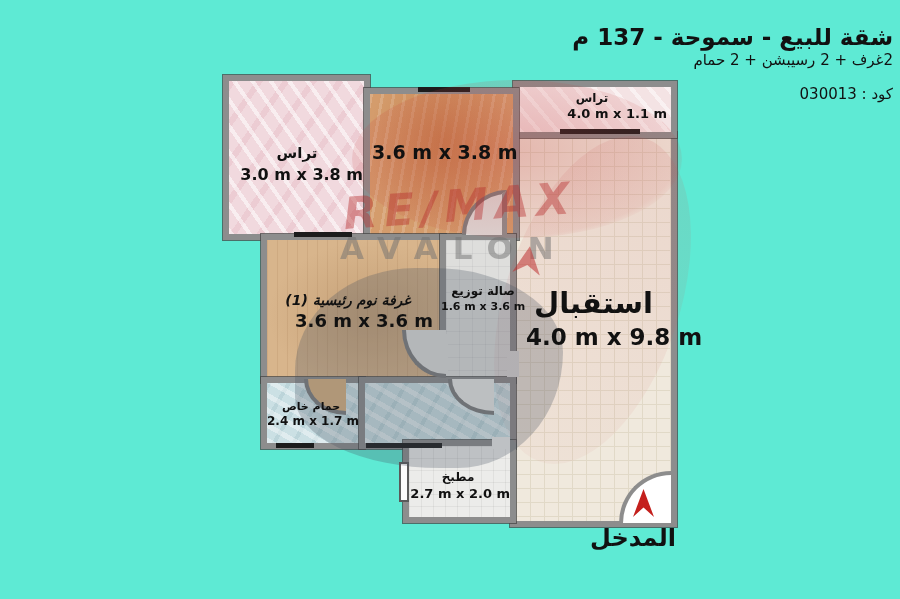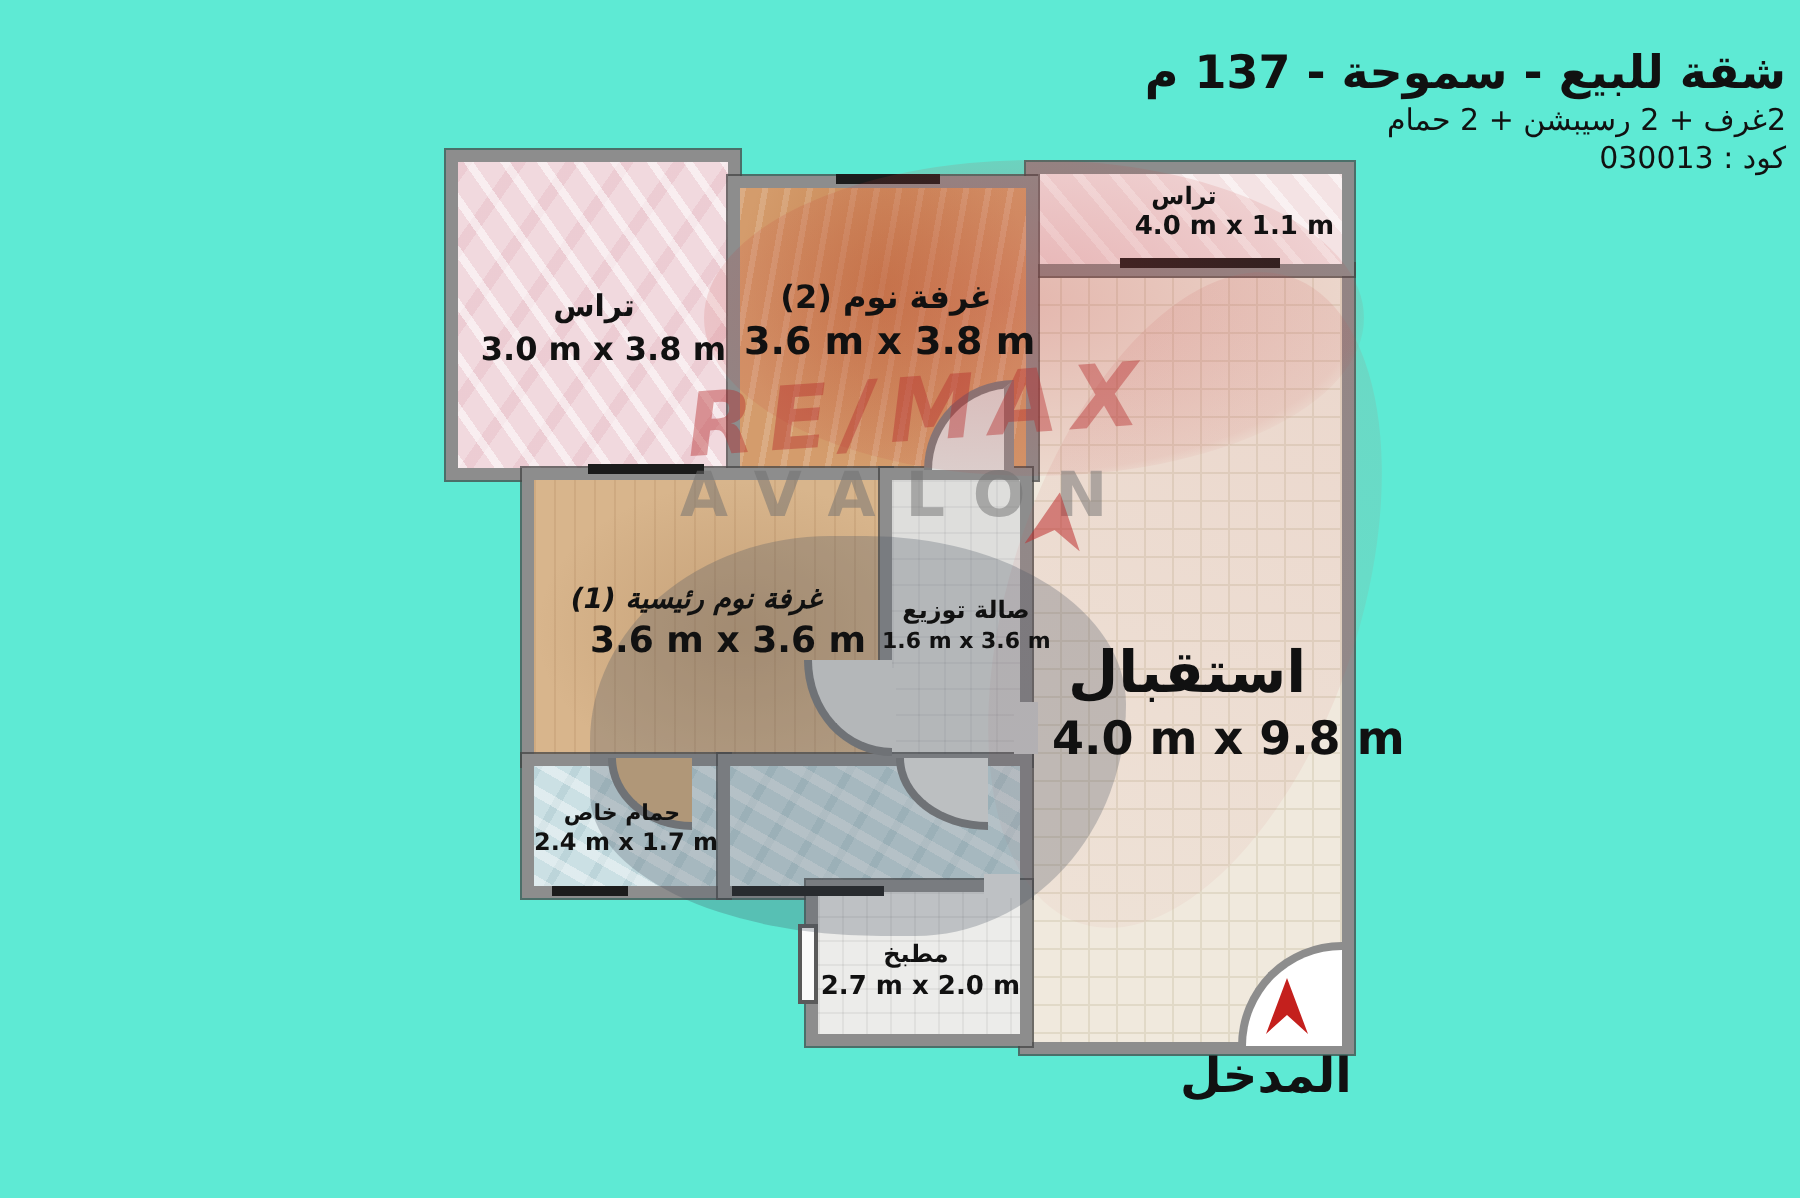--- a/index.html
+++ b/index.html
@@ -2,21 +2,21 @@
 <html><head>
 <meta charset="utf-8">
 <style>
   html,body{margin:0;padding:0;background:#ffffff;}
   #stage{position:relative;width:900px;height:599px;background:#5eead4;overflow:hidden;
          font-family:"DejaVu Sans",sans-serif;color:#111;}
   
   #header{position:absolute;top:24px;right:7px;text-align:right;direction:rtl;}
   #header .title{font-size:23px;font-weight:bold;line-height:1.15;}
   #header .subtitle{font-size:15px;margin-top:1px;}
-  #header .code{font-size:15px;margin-top:1px;}
+  #header .code{font-size:15px;margin-top:16px;}
   
   .room{position:absolute;box-sizing:border-box;border:6px solid #8d8d8d;
         box-shadow:0 0 0 1px rgba(70,70,70,.75);}
   .f-pink{background-color:#f1d9de;
     background-image:repeating-linear-gradient(55deg,rgba(255,255,255,.55) 0 4px,rgba(0,0,0,0) 4px 15px),
                      repeating-linear-gradient(125deg,rgba(222,166,178,.25) 0 6px,rgba(0,0,0,0) 6px 22px);}
   .f-pink-light{background-color:#f4e3e4;
     background-image:repeating-linear-gradient(50deg,rgba(255,255,255,.5) 0 4px,rgba(0,0,0,0) 4px 14px);}
   .f-wood-orange{background-color:#d49c6c;
     background-image:radial-gradient(ellipse at 50% 35%,rgba(180,100,45,.45),rgba(0,0,0,0) 72%),
@@ -125,36 +125,35 @@
   <div class="wm" id="wm-remax">RE/MAX</div>
   <div class="wm" id="wm-avalon">AVALON</div>
   <div class="wm" id="wm-blob"></div>
   <div class="wm" id="wm-arrow"></div>
 
   <div class="room-label" style="left:231px;top:144px;width:132px;">
     <div class="room-name" style="font-size:15px;">تراس</div>
     <div class="room-dims" style="font-size:16px;margin-top:3px;">3.0 m x 3.8 m</div>
   </div>
   <div class="room-label" style="left:372px;top:139px;width:142px;">
-    <div class="room-name" style="font-size:16px;">غرفة نوم (2)</div>
     <div class="room-dims" style="font-size:19px;margin-top:2px;">3.6 m x 3.8 m</div>
   </div>
   <div class="room-label" style="left:517px;top:91px;width:150px;">
     <div class="room-name" style="font-size:12px;">تراس</div>
     <div class="room-dims" style="font-size:13px;margin-top:1px;">4.0 m x 1.1 m</div>
   </div>
-  <div class="room-label" style="left:516px;top:286px;width:155px;margin-top:33px;">
+  <div class="room-label" style="left:516px;top:286px;width:155px;">
     <div class="room-name" style="font-size:29px;">استقبال</div>
     <div class="room-dims" style="font-size:23px;margin-top:4px;padding-left:10px;">4.0 m x 9.8 m</div>
   </div>
   <div class="room-label" style="left:263px;top:292px;width:170px;">
     <div class="room-name" style="font-size:14px;font-style:italic;">غرفة نوم رئيسية (1)</div>
     <div class="room-dims" style="font-size:18px;margin-top:2px;">3.6 m x 3.6 m</div>
   </div>
-  <div class="room-label" style="left:441px;top:298px;width:84px;">
+  <div class="room-label" style="left:441px;top:284px;width:84px;">
     <div class="room-name" style="font-size:12px;">صالة توزيع</div>
     <div class="room-dims" style="font-size:11px;margin-top:2px;">1.6 m x 3.6 m</div>
   </div>
   <div class="room-label" style="left:263px;top:400px;width:96px;">
     <div class="room-name" style="font-size:11px;">حمام خاص</div>
     <div class="room-dims" style="font-size:12px;margin-top:1px;">2.4 m x 1.7 m</div>
   </div>
   <div class="room-label" style="left:406px;top:470px;width:104px;">
     <div class="room-name" style="font-size:12px;">مطبخ</div>
     <div class="room-dims" style="font-size:13px;margin-top:2px;">2.7 m x 2.0 m</div>

